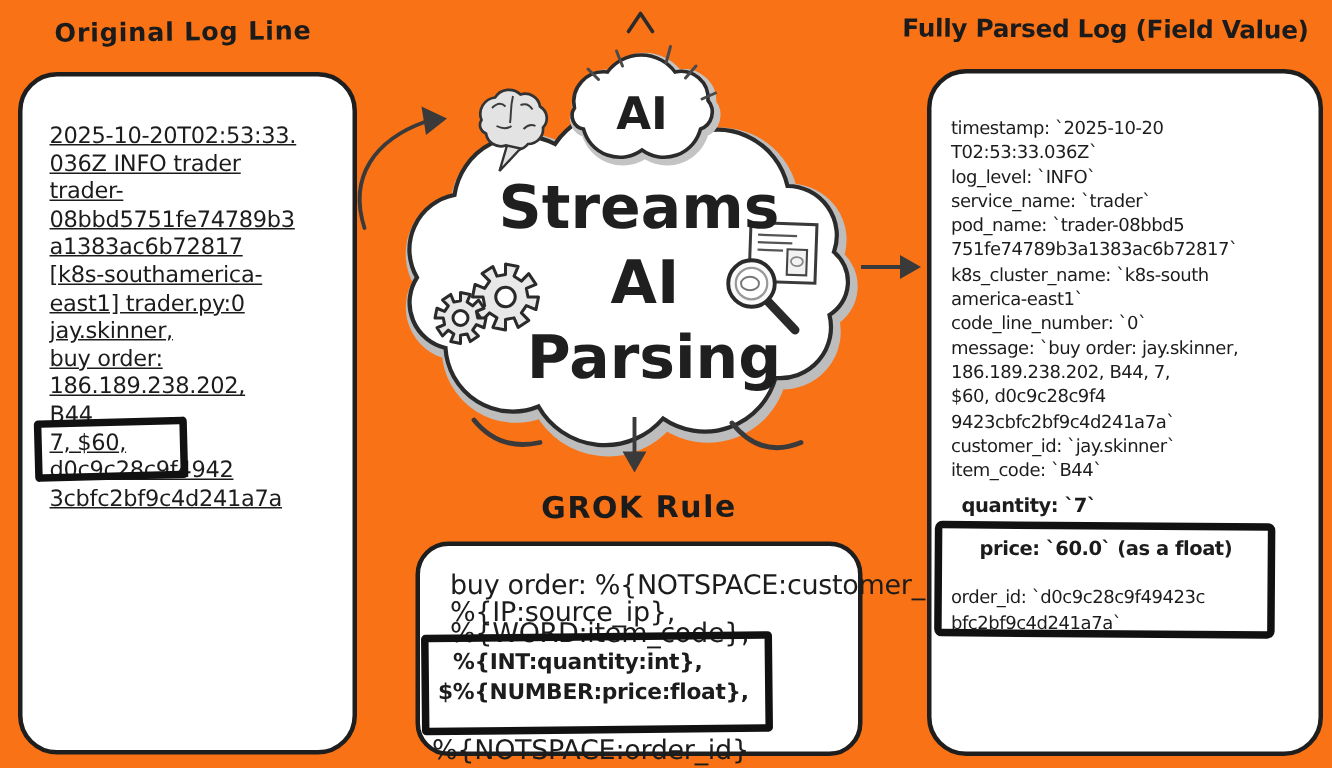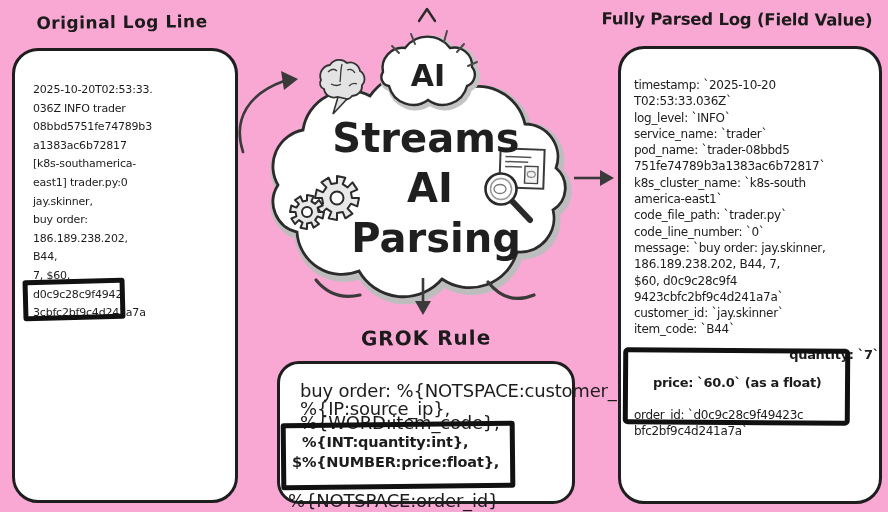--- a/index.html
+++ b/index.html
@@ -1,30 +1,30 @@
 <!DOCTYPE html>
 <html><head>
 <meta charset="utf-8">
 <style>
   html,body{margin:0;padding:0;background:#fff;}
-  .canvas{position:relative;width:888px;height:512px;background:#f9a8d4;overflow:hidden;
+  .canvas{position:relative;width:888px;height:512px;background:#f97316;overflow:hidden;
           font-family:"DejaVu Sans",sans-serif;color:#1c1c1c;}
   .col-title{position:absolute;font-weight:bold;color:#1b1b1b;white-space:nowrap;
              transform-origin:center;}
   .left-title{left:122px;top:12px;transform:translateX(-50%) rotate(-0.6deg);font-size:17px;letter-spacing:.5px;}
   .right-title{left:737px;top:10px;transform:translateX(-50%) rotate(0.3deg);font-size:16.5px;letter-spacing:-0.2px;}
   .grok-title{left:426px;top:326px;transform:translateX(-50%) rotate(-0.5deg);font-size:20px;letter-spacing:1px;}
   .panel{position:absolute;border:3px solid #1e1e1e;border-radius:26px;background:#fff;box-sizing:border-box;}
   .left-panel{left:12px;top:48px;width:226px;height:455px;padding:30px 0 0 18px;}
   .right-panel{left:618px;top:46px;width:264px;height:458px;padding:28px 0 0 13px;}
   .grok-panel{left:277px;top:361px;width:298px;height:143px;border-radius:22px;}
-  .lline{font-size:11px;line-height:18.6px;white-space:nowrap;letter-spacing:-0.2px;}
+  .lline{font-size:15px;line-height:18.6px;white-space:nowrap;letter-spacing:-0.2px;text-decoration:underline;}
   .rline{font-size:12px;line-height:16.3px;white-space:nowrap;letter-spacing:-0.3px;}
   .rline.boxed{font-size:13px;font-weight:bold;line-height:16.5px;padding-left:7px;}
-  .sp-a{margin-top:9px;text-align:right;} .sp-b{margin-top:12px;margin-left:12px;} .sp-c{margin-top:15px;}
+  .sp-a{margin-top:9px;} .sp-b{margin-top:12px;margin-left:12px;} .sp-c{margin-top:15px;}
   .gline{position:absolute;font-size:18px;white-space:nowrap;letter-spacing:-0.2px;}
   .gline.boxed{font-size:14.5px;font-weight:bold;}
   .hlbox{position:absolute;border:5px solid #111;border-radius:3px;background:transparent;pointer-events:none;}
   .left-hlbox{left:8px;top:228px;width:92px;height:31px;transform:rotate(-1.5deg);}
   .grok-hlbox{left:1px;top:58px;width:224px;height:57px;transform:rotate(-0.6deg);}
   .right-hlbox{left:2px;top:299px;width:217px;height:67px;transform:rotate(0.4deg);border-radius:5px;}
   svg.art{position:absolute;left:0;top:0;pointer-events:none;}
   svg text{font-family:"DejaVu Sans",sans-serif;}
 </style>
 </head>
@@ -112,20 +112,21 @@
 
     <g>
       <line x1="574" y1="178" x2="602" y2="178" stroke="#3a3a3a" stroke-width="2.6"></line>
       <path d="M600,170 L600,186 L614,178 Z" fill="#3a3a3a"></path>
     </g>
   </svg>
 
   <div class="panel left-panel">
     <div class="lline">2025-10-20T02:53:33.</div>
     <div class="lline">036Z INFO trader</div>
+    <div class="lline">trader-</div>
     <div class="lline">08bbd5751fe74789b3</div>
     <div class="lline">a1383ac6b72817</div>
     <div class="lline">[k8s-southamerica-</div>
     <div class="lline">east1] trader.py:0</div>
     <div class="lline">jay.skinner,</div>
     <div class="lline">buy order:</div>
     <div class="lline">186.189.238.202,</div>
     <div class="lline">B44,</div>
     <div class="lline">7, $60,</div>
     <div class="lline">d0c9c28c9f4942</div>
@@ -145,21 +146,20 @@
 
   <div class="panel right-panel">
     <div class="rline">timestamp: `2025-10-20</div>
     <div class="rline">T02:53:33.036Z`</div>
     <div class="rline">log_level: `INFO`</div>
     <div class="rline">service_name: `trader`</div>
     <div class="rline">pod_name: `trader-08bbd5</div>
     <div class="rline">751fe74789b3a1383ac6b72817`</div>
     <div class="rline">k8s_cluster_name: `k8s-south</div>
     <div class="rline">america-east1`</div>
-    <div class="rline">code_file_path: `trader.py`</div>
     <div class="rline">code_line_number: `0`</div>
     <div class="rline">message: `buy order: jay.skinner,</div>
     <div class="rline">186.189.238.202, B44, 7,</div>
     <div class="rline">$60, d0c9c28c9f4</div>
     <div class="rline">9423cbfc2bf9c4d241a7a`</div>
     <div class="rline">customer_id: `jay.skinner`</div>
     <div class="rline">item_code: `B44`</div>
     <div class="rline boxed sp-a">quantity: `7`</div>
     <div class="rline boxed sp-b">price: `60.0` (as a float)</div>
     <div class="rline sp-c">order_id: `d0c9c28c9f49423c</div>

